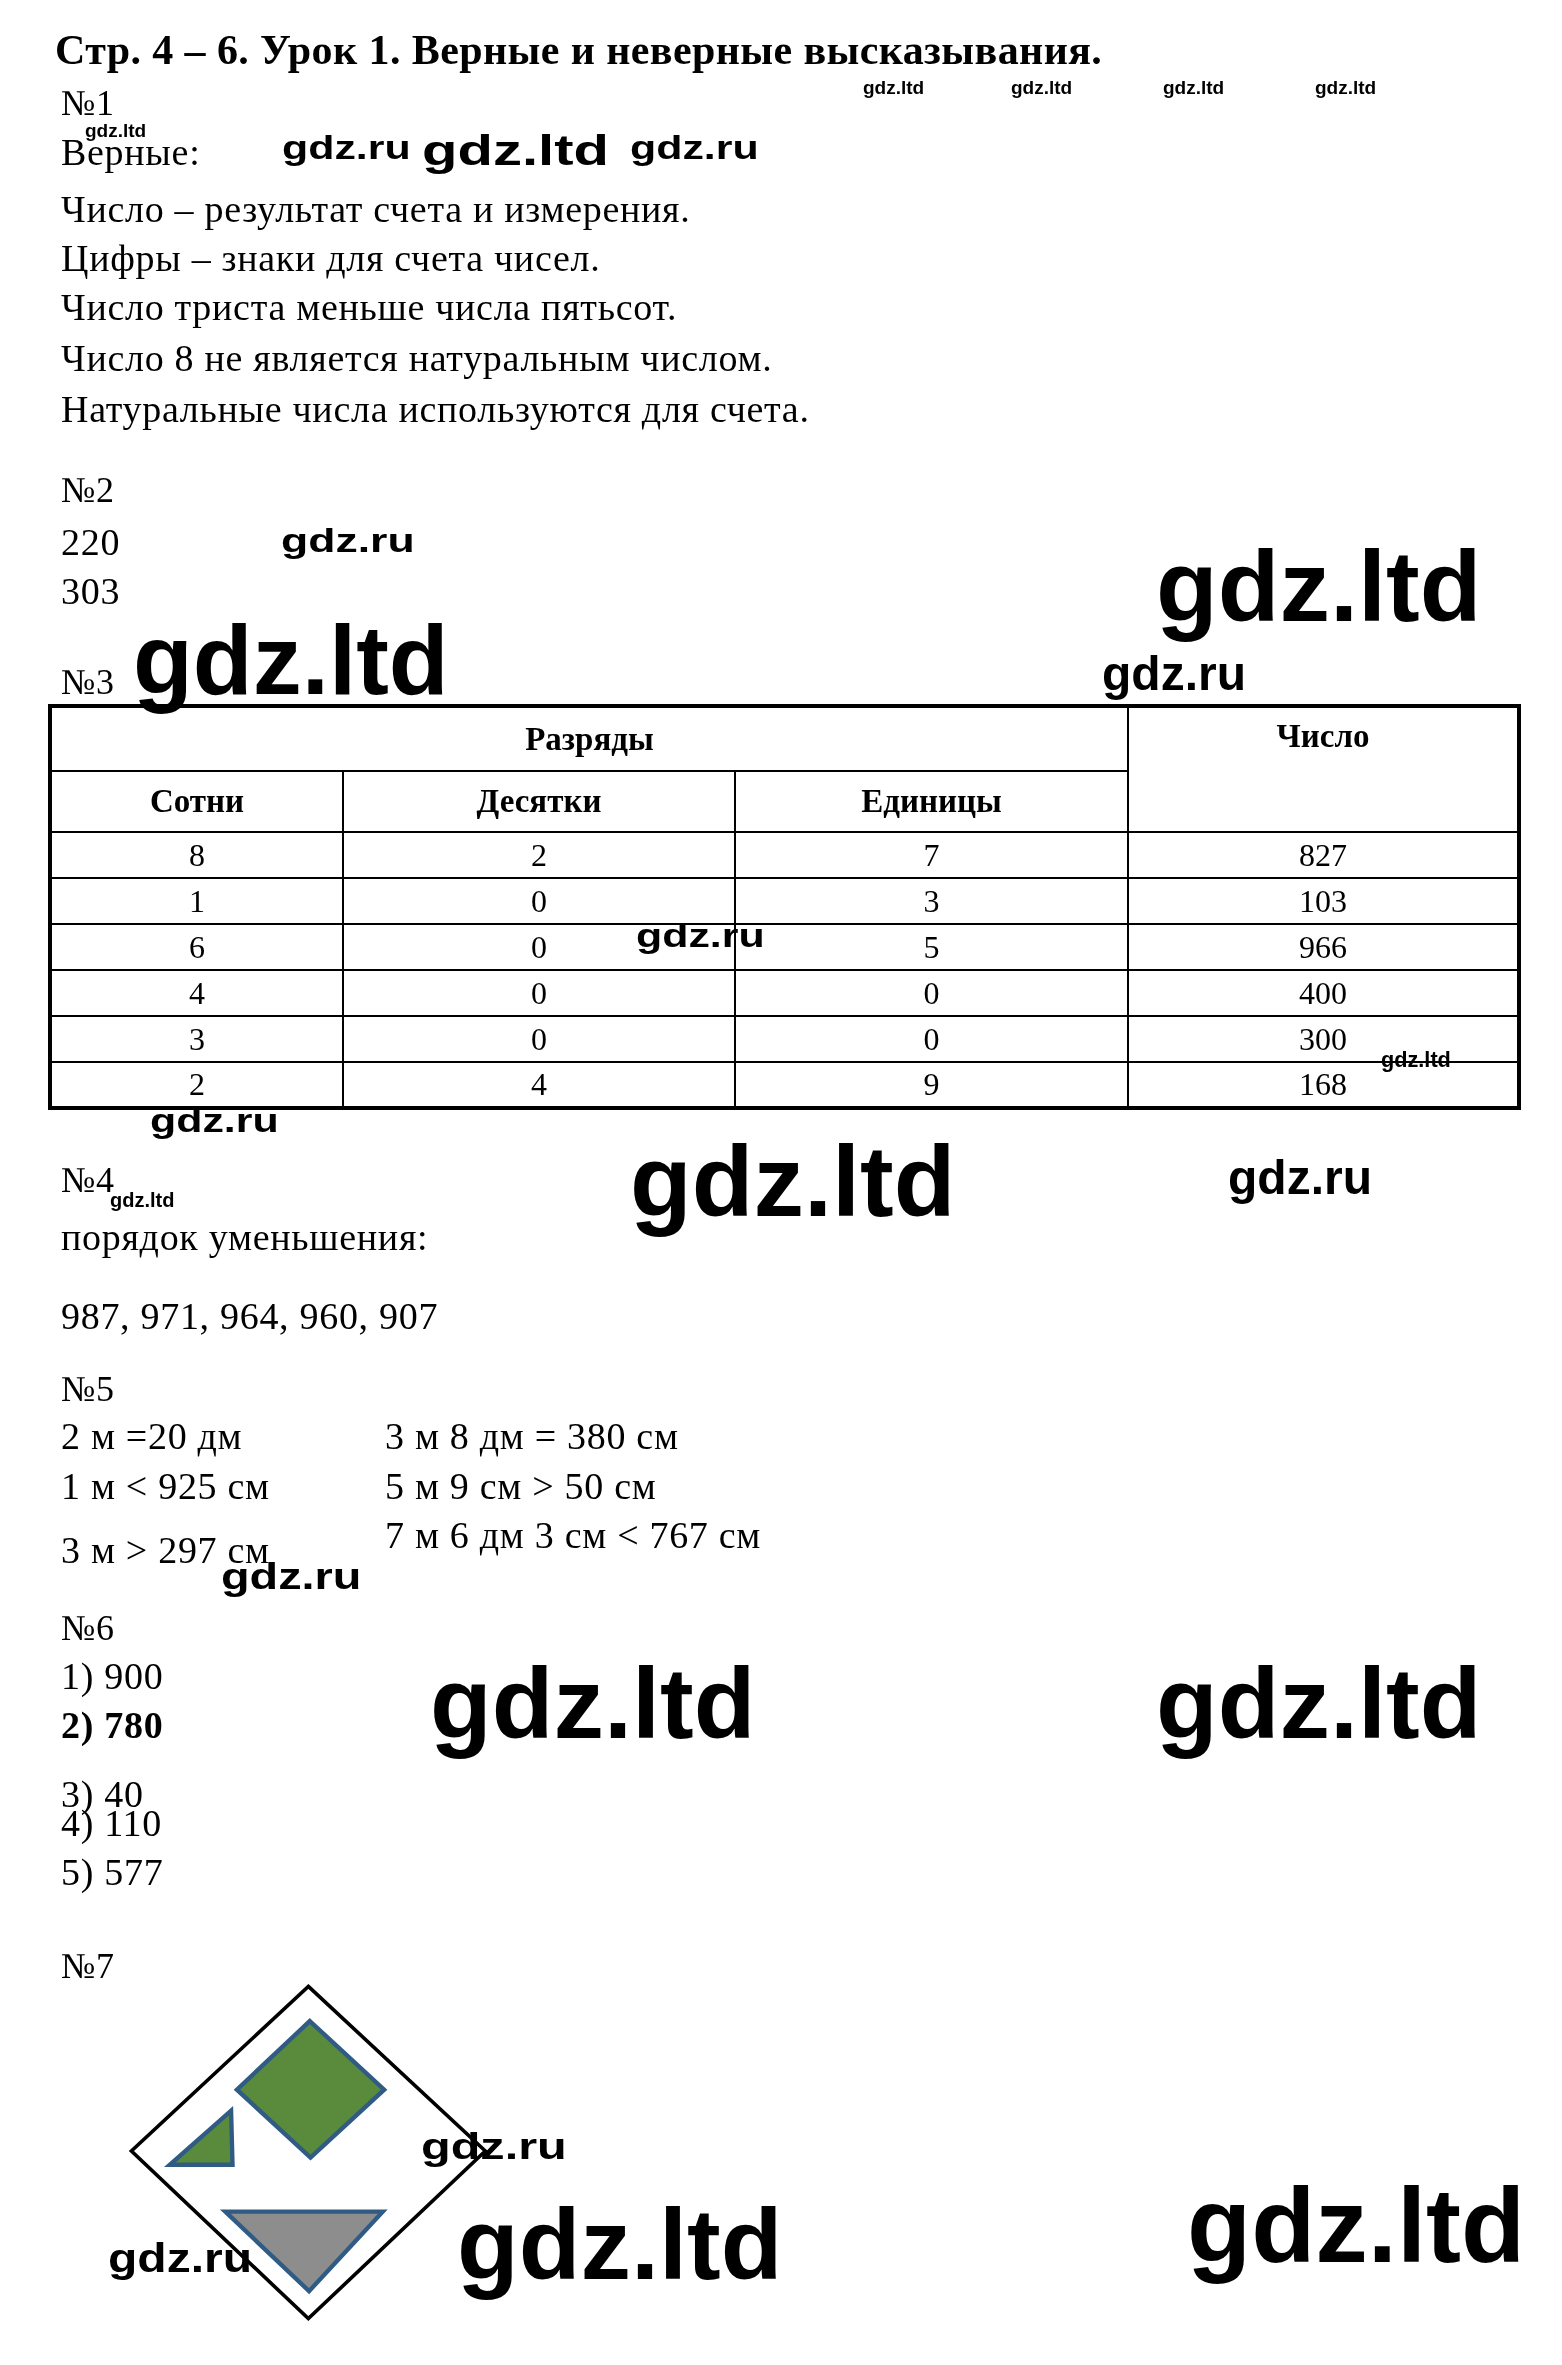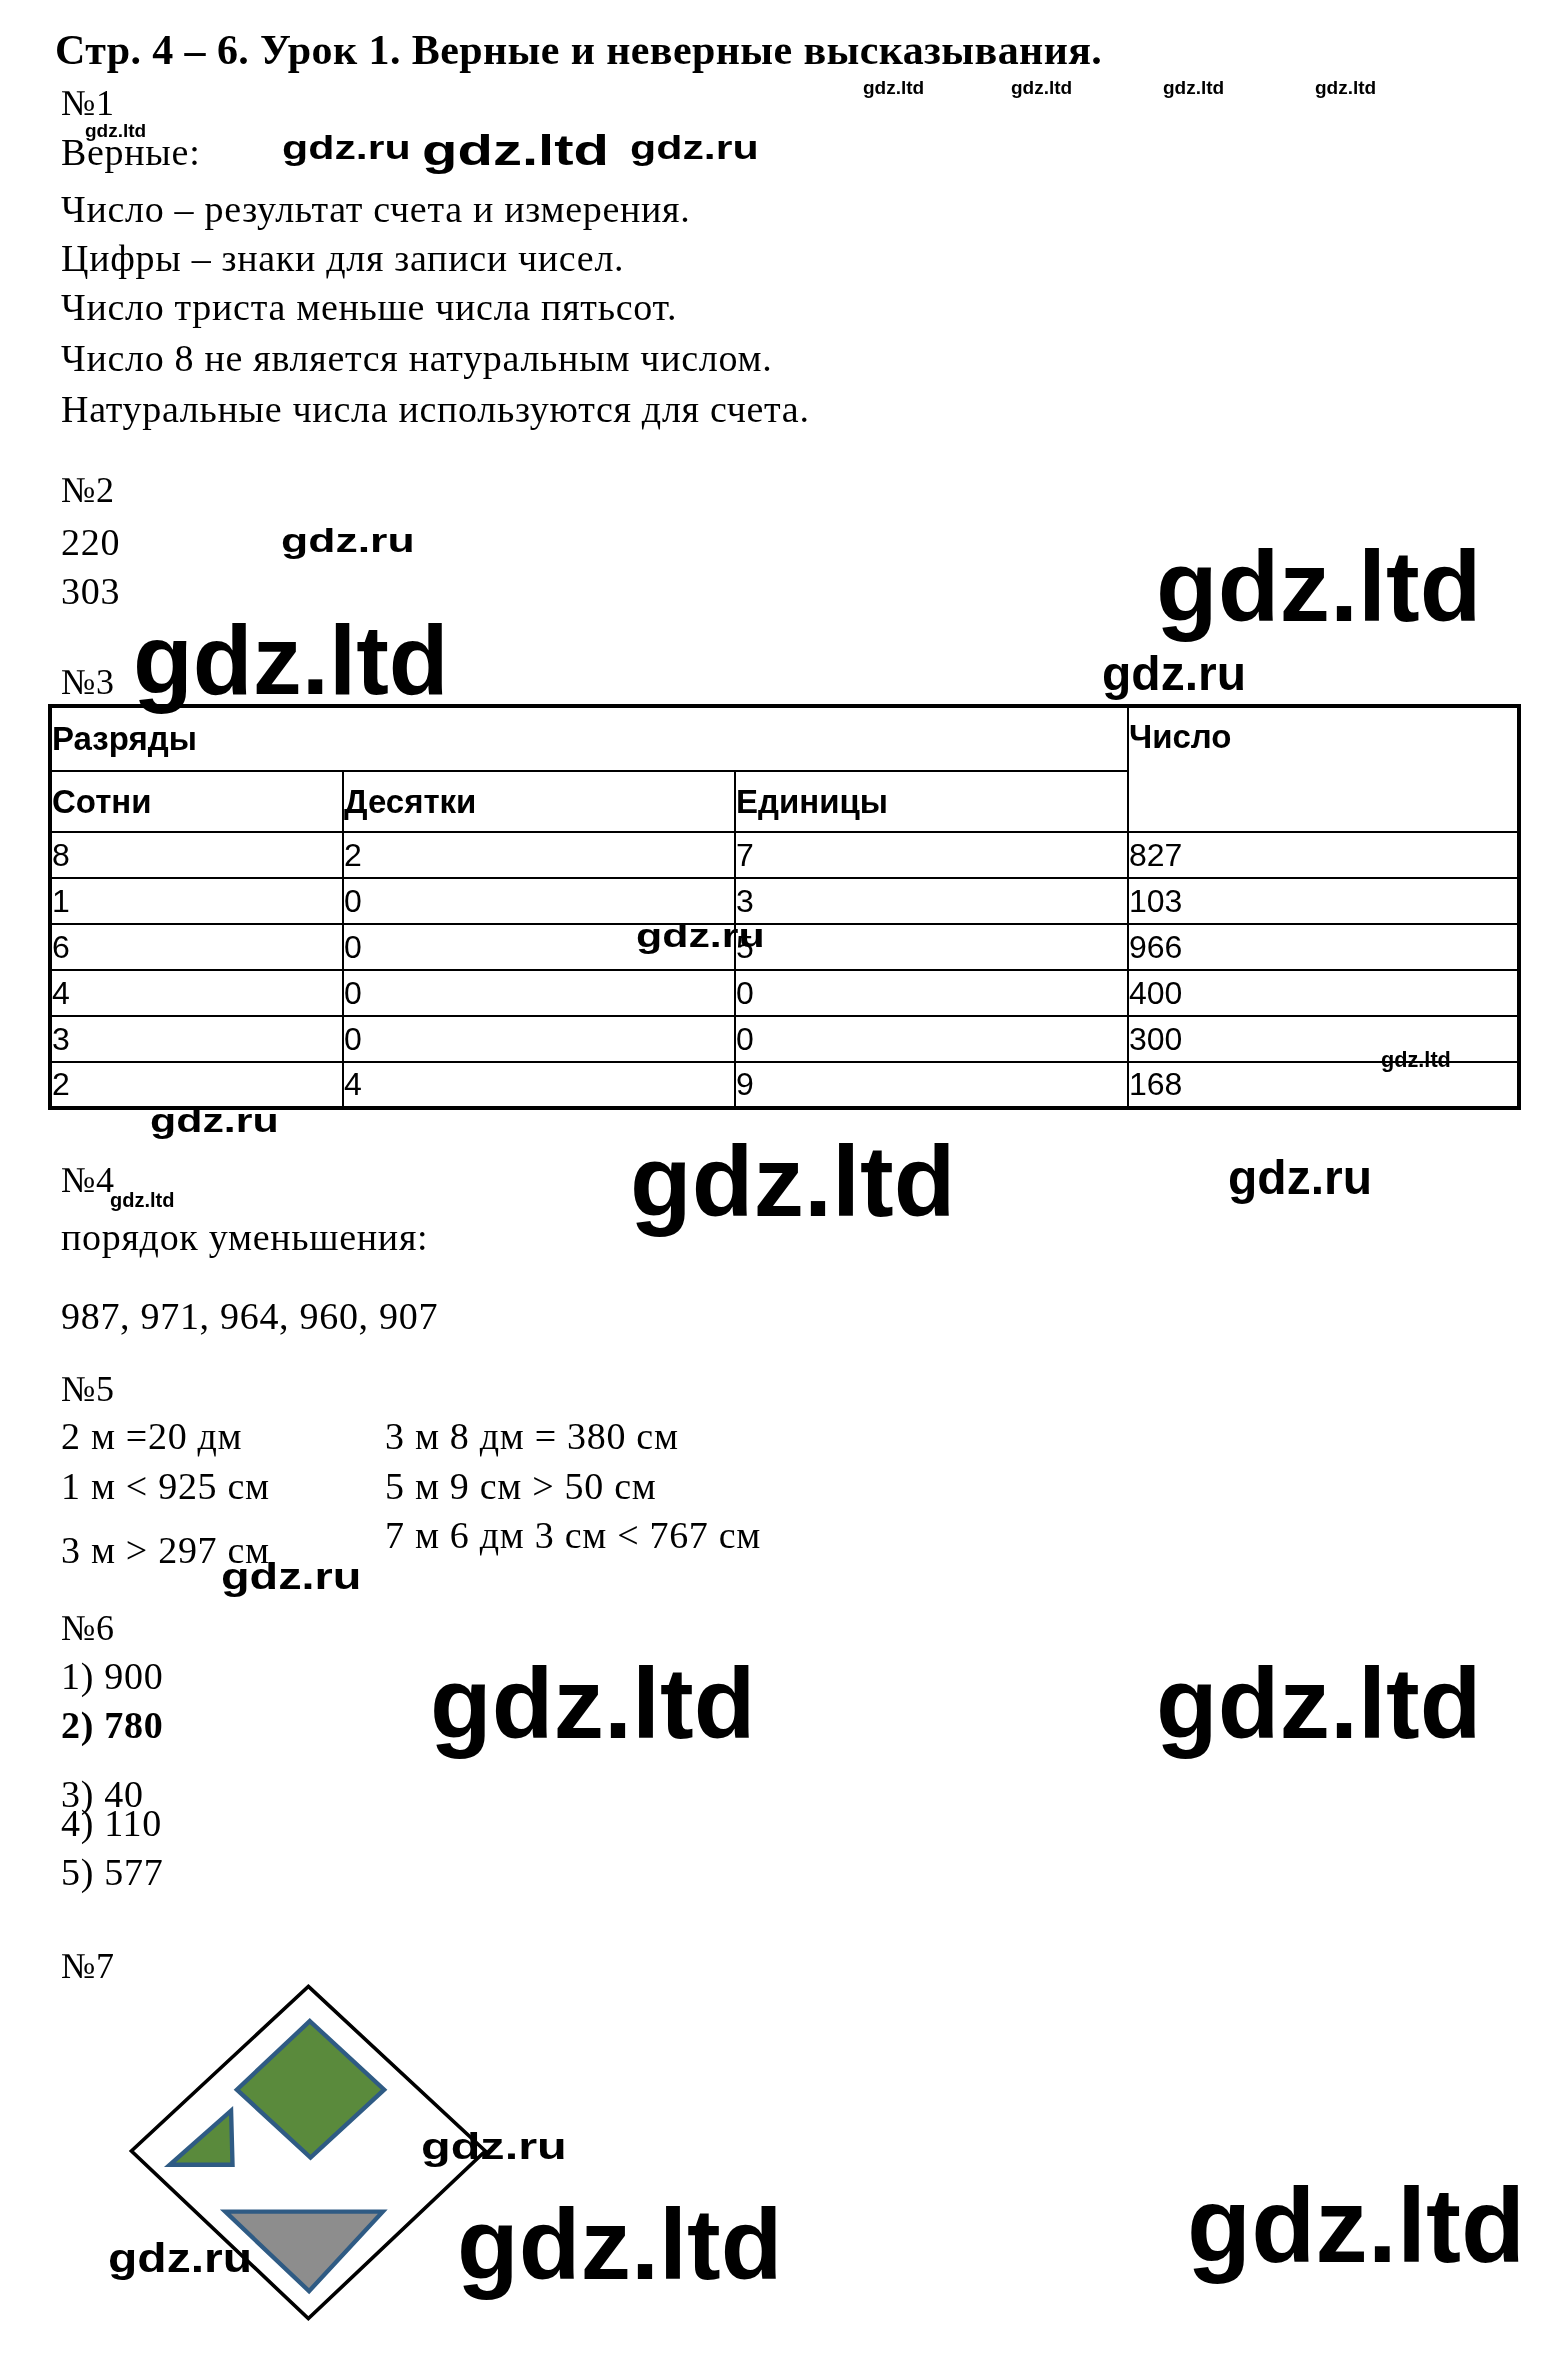--- a/index.html
+++ b/index.html
@@ -6,22 +6,22 @@
   body{width:1562px;height:2366px;background:#ffffff;position:relative;overflow:hidden;
        font-family:"Liberation Serif",serif;color:#000;}
   .t{position:absolute;white-space:nowrap;font-family:"Liberation Serif",serif;
      font-size:38px;line-height:1.1;letter-spacing:0.7px;color:#000;}
   .title{font-weight:700;font-size:42px;letter-spacing:0.4px;}
   .num{font-size:36px;}
   .wm{position:absolute;white-space:nowrap;font-family:"Liberation Sans",sans-serif;
       font-weight:700;color:#000;transform-origin:0 0;line-height:1;}
   .tbl{position:absolute;left:48px;top:704px;width:1469px;border-collapse:collapse;
        table-layout:fixed;border:4.3px solid #000;}
-  .tbl td{border:2.9px solid #000;vertical-align:middle;
-          font-family:Liberation Sans, sans-serif;font-size:32px;padding:0;}
+  .tbl td{border:2.9px solid #000;text-align:center;vertical-align:middle;
+          font-family:Liberation Serif, serif;font-size:32px;padding:0;}
   .tbl td.hdr{font-weight:700;font-size:33px;}
   .tbl td.numcell{vertical-align:top;padding-top:10px;}
   svg{position:absolute;left:0;top:0;}
 </style>
 </head>
 <body>
 
 <div class="t title" style="left:55px;top:27.4px;text-align:center;">Стр. 4 – 6. Урок 1. Верные и неверные высказывания.</div>
 
 <div class="wm" style="left:863px;top:78px;font-size:19px;">gdz.ltd</div>
@@ -30,21 +30,21 @@
 <div class="wm" style="left:1315px;top:78px;font-size:19px;">gdz.ltd</div>
 
 <div class="t num" style="left:61px;top:84px;">№1</div>
 <div class="wm" style="left:85px;top:121px;font-size:19px;">gdz.ltd</div>
 <div class="t" style="left:61px;top:132px;">Верные:</div>
 <div class="wm" style="left:282px;top:131px;font-size:33px;transform:scaleX(1.3);">gdz.ru</div>
 <div class="wm" style="left:422px;top:129px;font-size:43px;transform:scaleX(1.35);">gdz.ltd</div>
 <div class="wm" style="left:630px;top:131px;font-size:33px;transform:scaleX(1.3);">gdz.ru</div>
 
 <div class="t" style="left:61px;top:189px;">Число – результат счета и измерения.</div>
-<div class="t" style="left:61px;top:238px;">Цифры – знаки для записи чисел.</div>
+<div class="t" style="left:61px;top:238px;">Цифры – знаки для счета чисел.</div>
 <div class="t" style="left:61px;top:287px;">Число триста меньше числа пятьсот.</div>
 <div class="t" style="left:61px;top:338px;">Число 8 не является натуральным числом.</div>
 <div class="t" style="left:61px;top:389px;">Натуральные числа используются для счета.</div>
 
 <div class="t num" style="left:61px;top:471px;">№2</div>
 <div class="t" style="left:61px;top:522px;">220</div>
 <div class="wm" style="left:281px;top:524px;font-size:33px;transform:scaleX(1.35);">gdz.ru</div>
 <div class="t" style="left:61px;top:571px;">303</div>
 <div class="wm" style="left:1156px;top:536px;font-size:101px;">gdz.ltd</div>
 <div class="wm" style="left:1102px;top:650px;font-size:48px;">gdz.ru</div>

